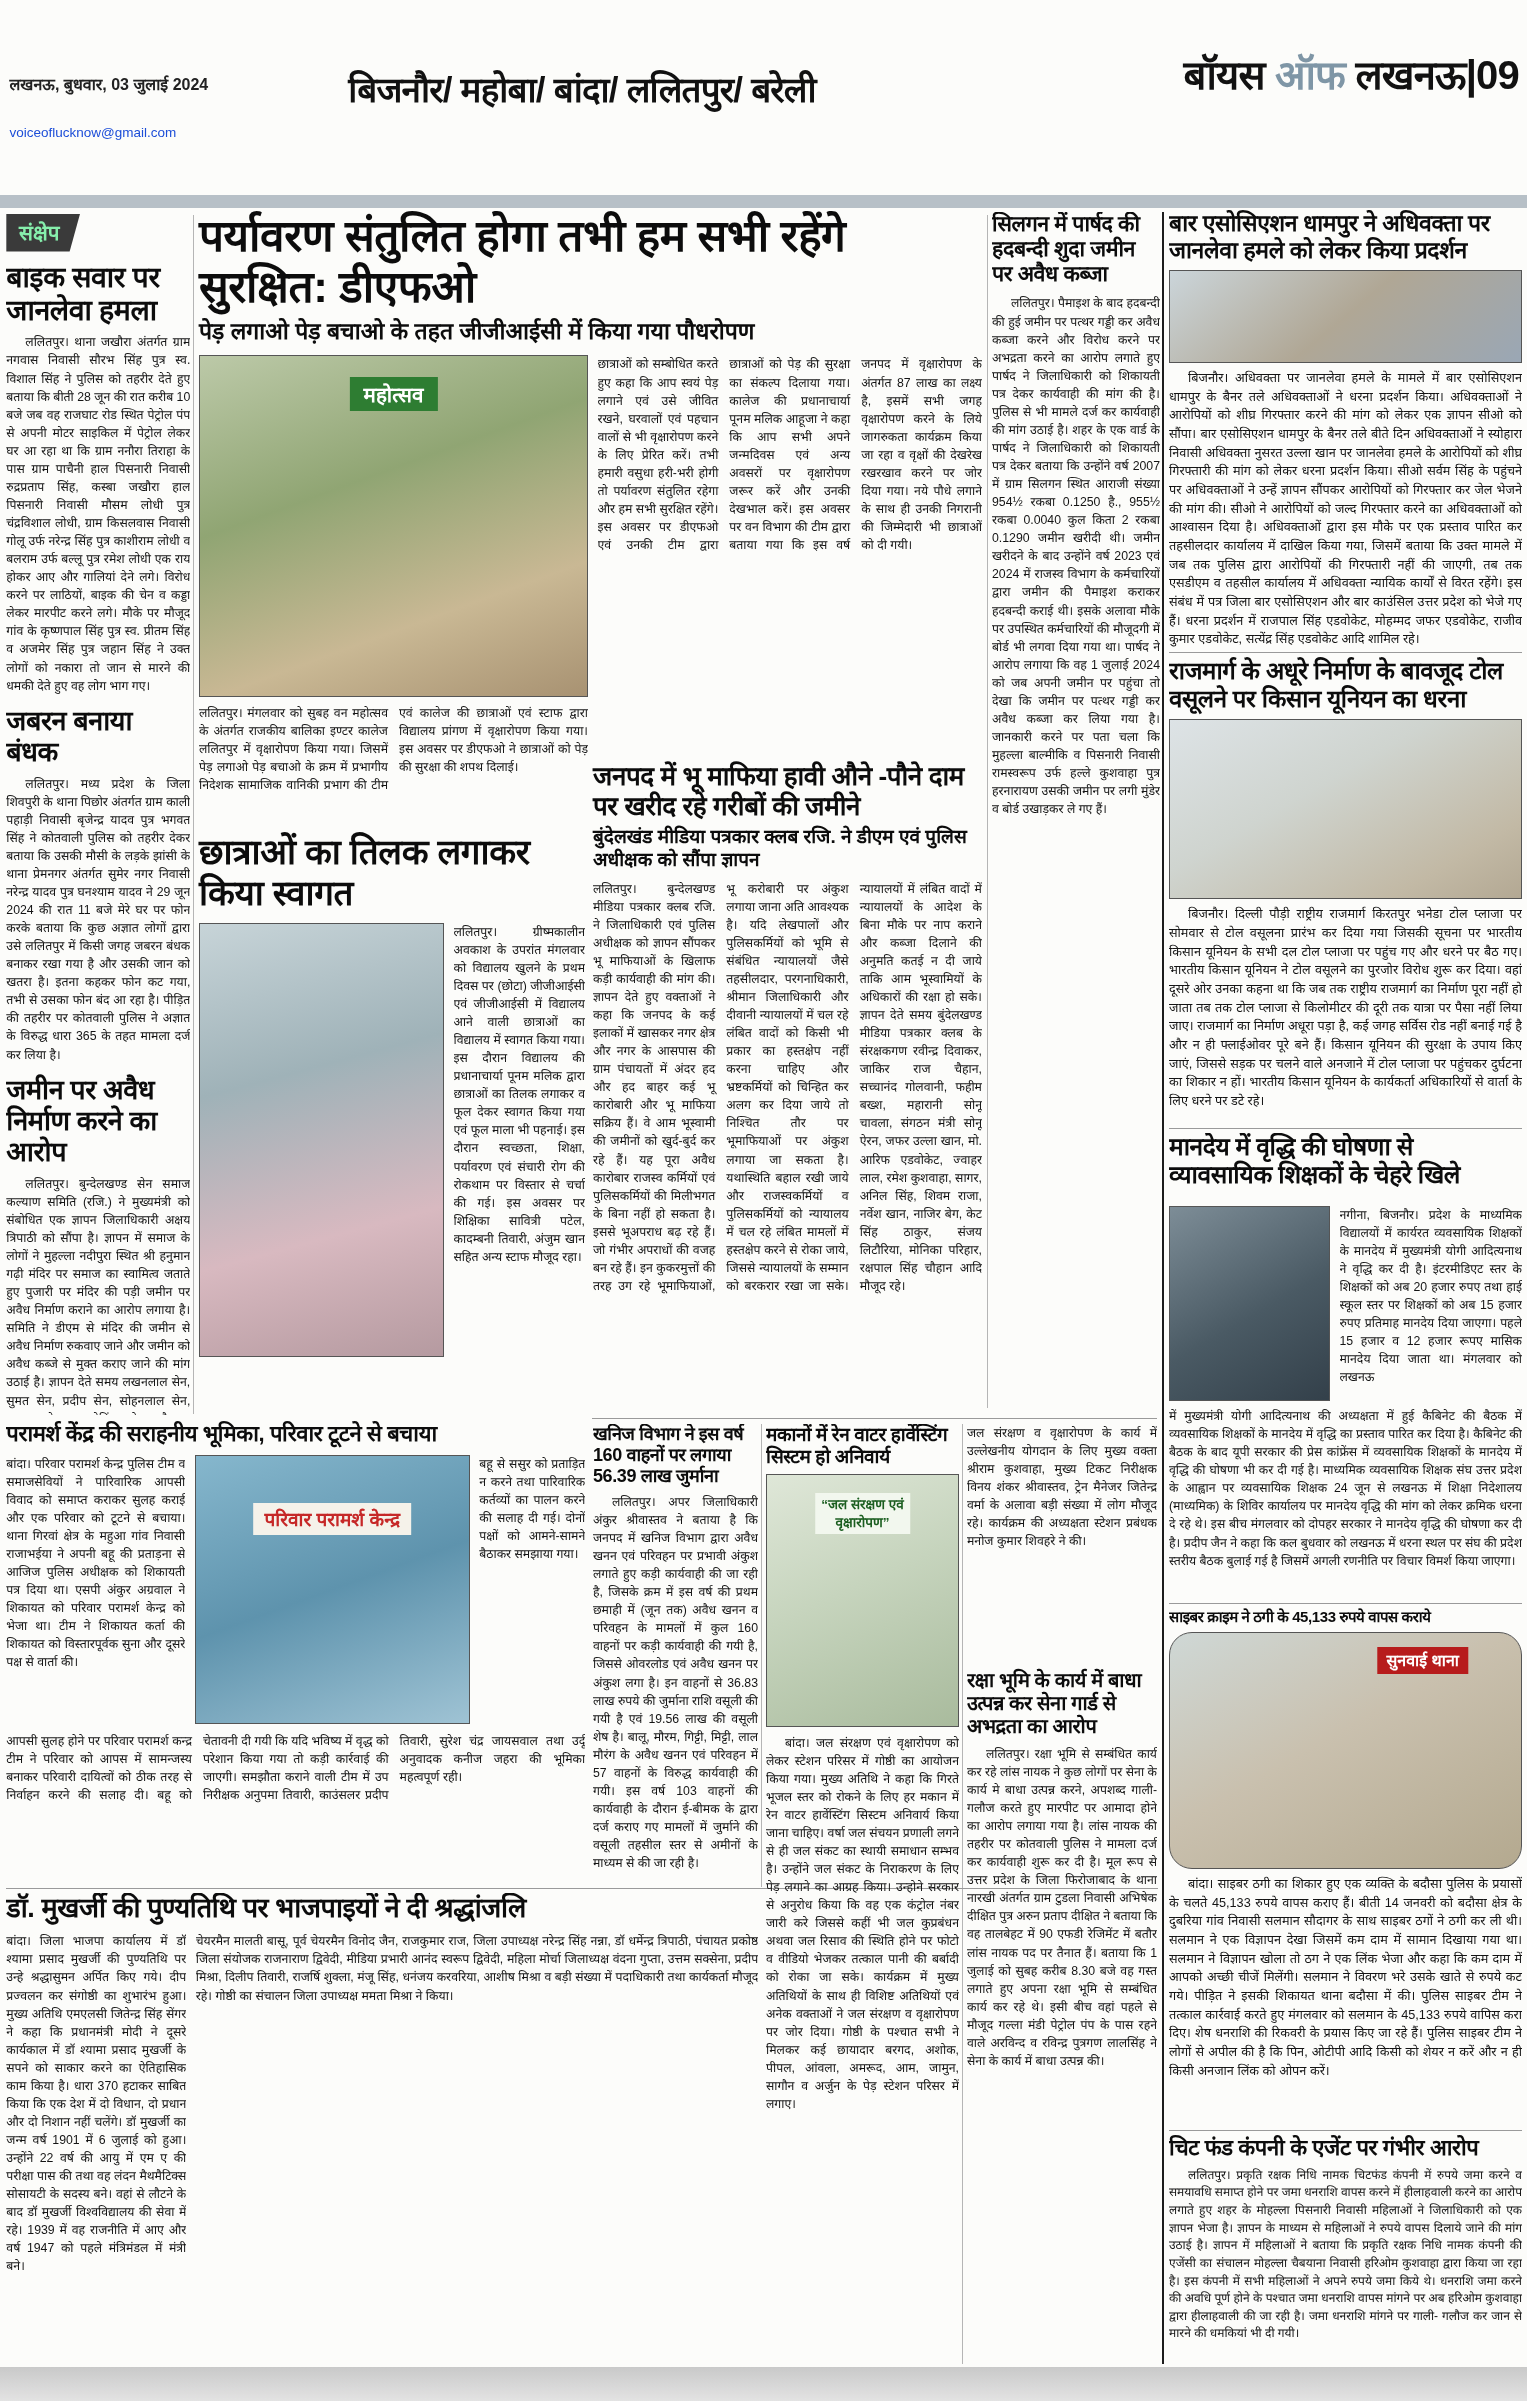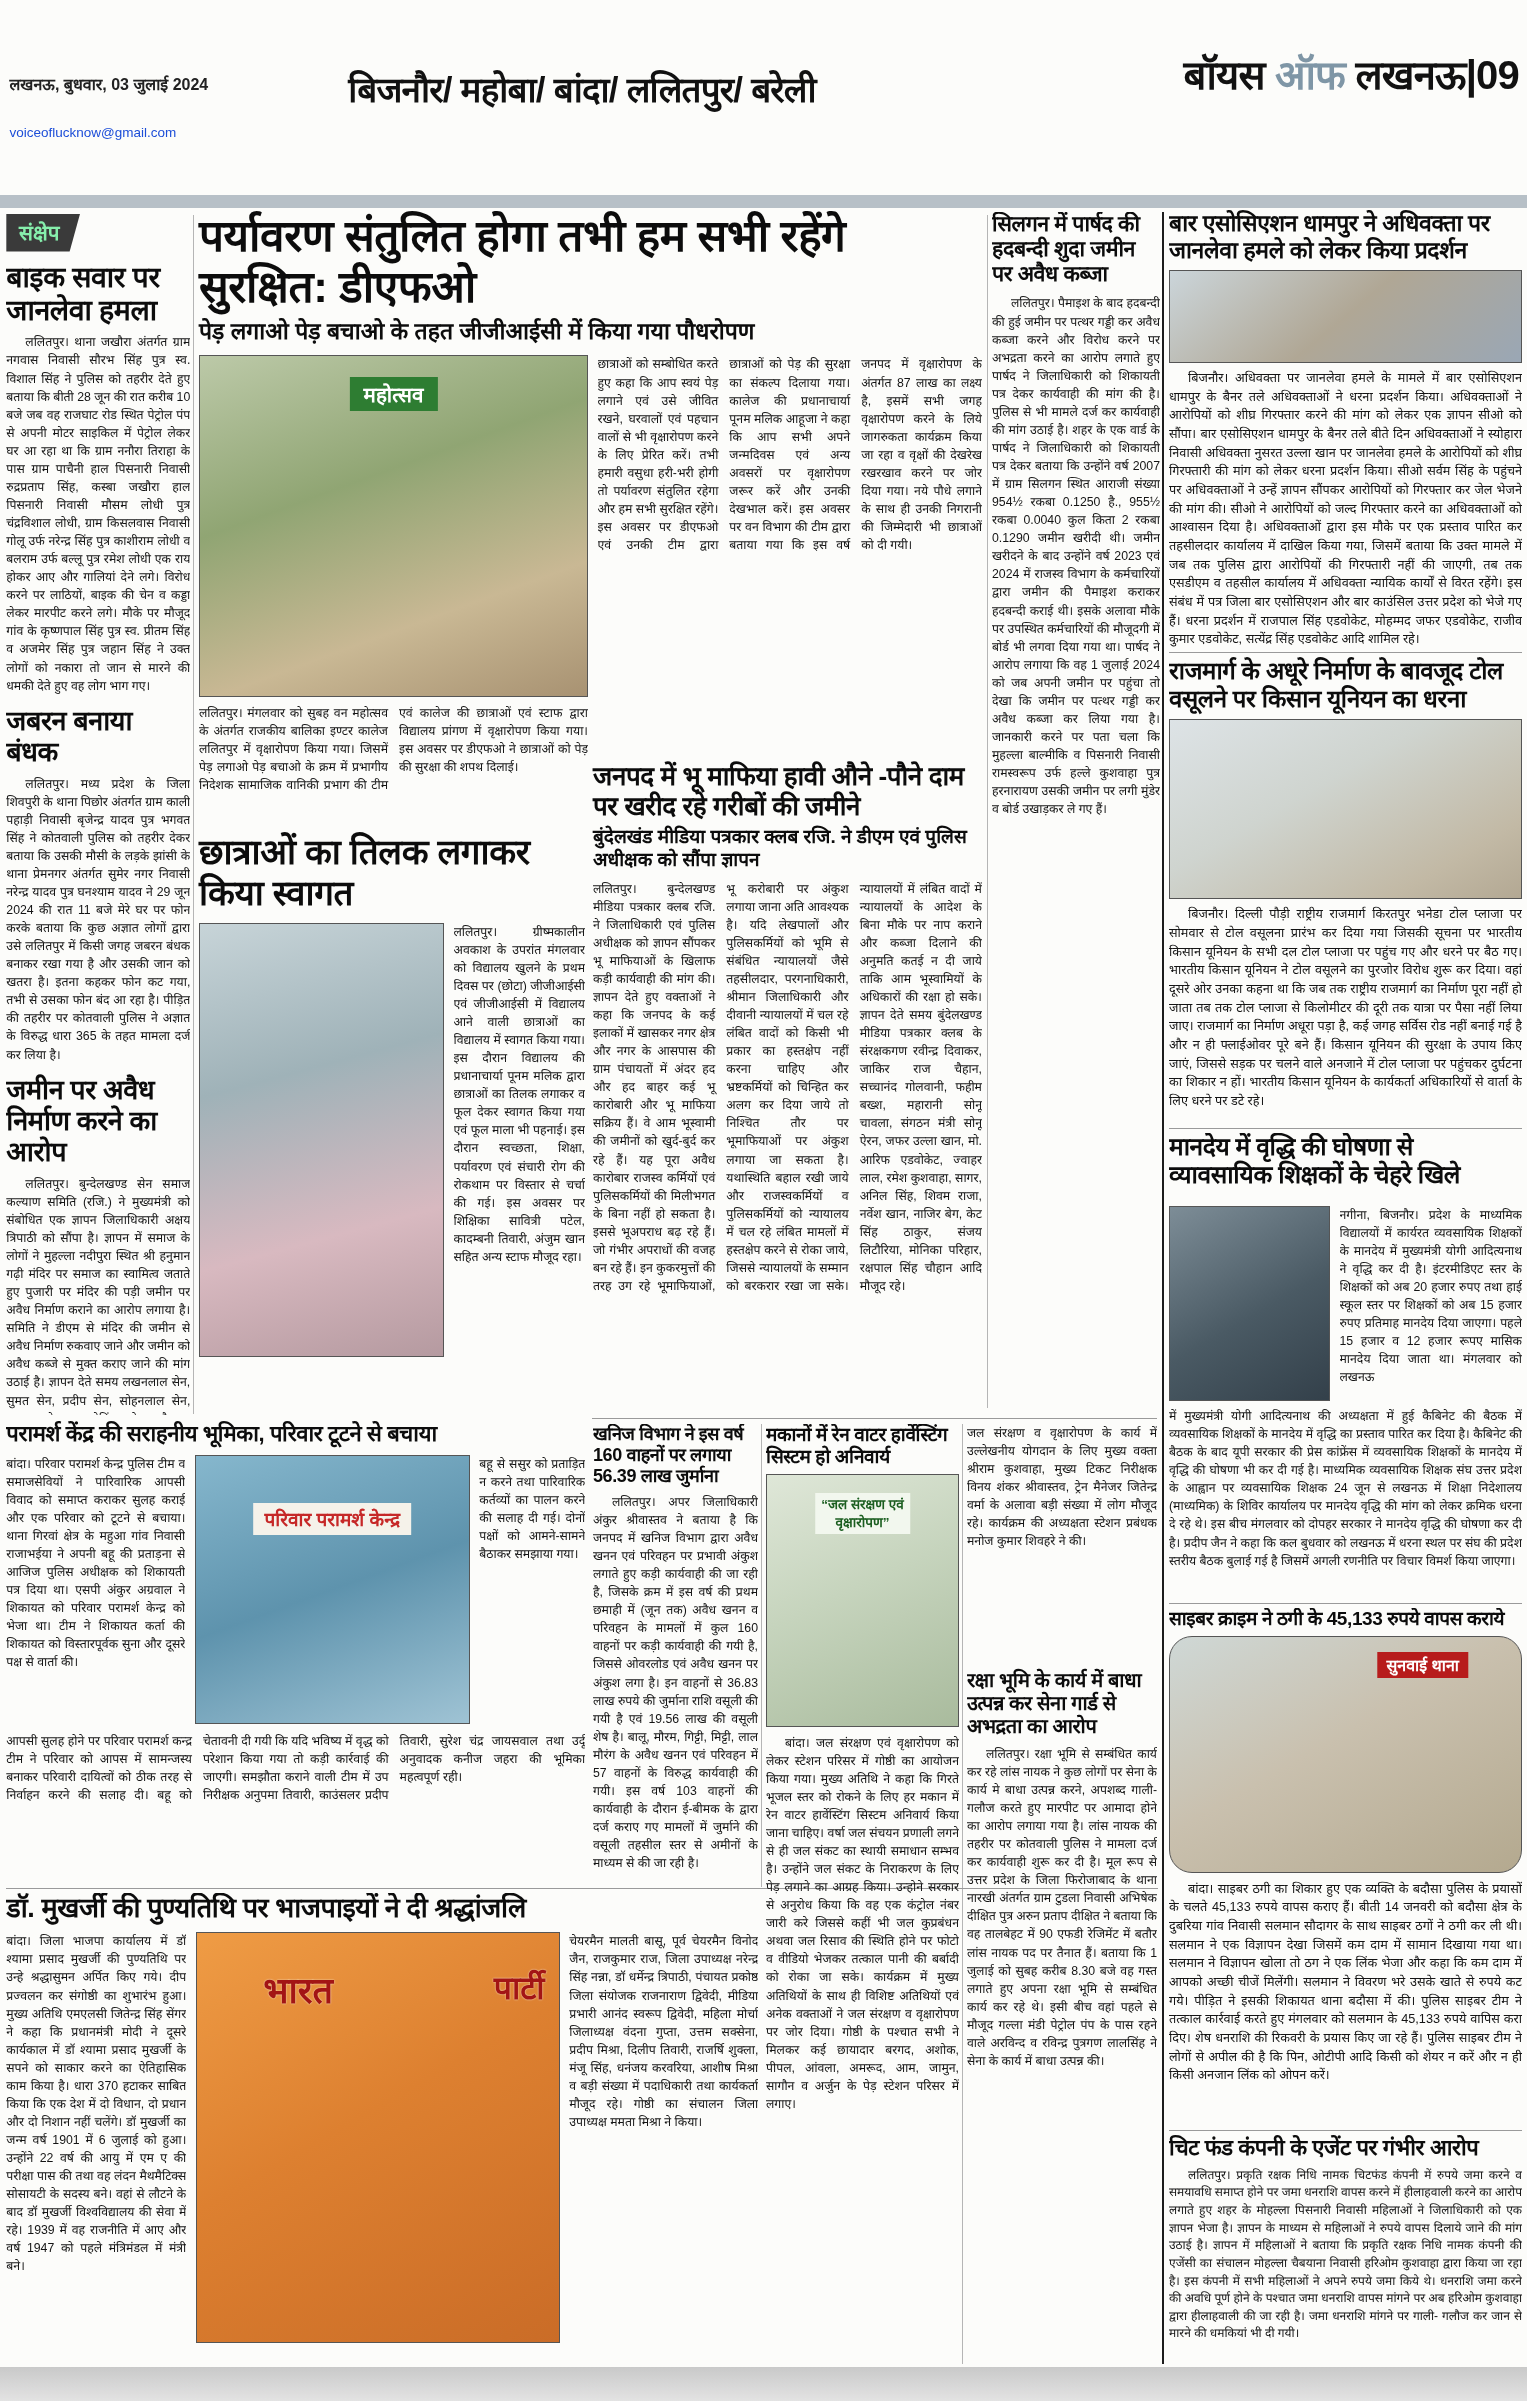--- a/index.html
+++ b/index.html
@@ -149,24 +149,20 @@
       </div>
       <div class="body clip" style="flex:1">बहू से ससुर को प्रताड़ित न करने तथा पारिवारिक कर्तव्यों का पालन करने की सलाह दी गई। दोनों पक्षों को आमने-सामने बैठाकर समझाया गया।</div>
     </div>
     <div class="body cols3 clip" style="margin-top:8px;height:128px">आपसी सुलह होने पर परिवार परामर्श कन्द्र टीम ने परिवार को आपस में सामन्जस्य बनाकर परिवारी दायित्वों को ठीक तरह से निर्वाहन करने की सलाह दी। बहू को चेतावनी दी गयी कि यदि भविष्य में वृद्ध को परेशान किया गया तो कड़ी कार्रवाई की जाएगी। समझौता कराने वाली टीम में उप निरीक्षक अनुपमा तिवारी, काउंसलर प्रदीप तिवारी, सुरेश चंद्र जायसवाल तथा उर्दू अनुवादक कनीज जहरा की भूमिका महत्वपूर्ण रही।</div>
   </div>
 
   <div class="abs clip" style="left:6.3px;top:1893px;width:752px;height:470px">
     <h2 class="headline" style="font-size:27px">डॉ. मुखर्जी की पुण्यतिथि पर भाजपाइयों ने दी श्रद्धांजलि</h2>
     <div class="rowflex" style="margin-top:8px;height:411px">
       <div class="body clip" style="width:180px">बांदा। जिला भाजपा कार्यालय में डॉ श्यामा प्रसाद मुखर्जी की पुण्यतिथि पर उन्हे श्रद्धासुमन अर्पित किए गये। दीप प्रज्वलन कर संगोष्ठी का शुभारंभ हुआ। मुख्य अतिथि एमएलसी जितेन्द्र सिंह सेंगर ने कहा कि प्रधानमंत्री मोदी ने दूसरे कार्यकाल में डॉ श्यामा प्रसाद मुखर्जी के सपने को साकार करने का ऐतिहासिक काम किया है। धारा 370 हटाकर साबित किया कि एक देश में दो विधान, दो प्रधान और दो निशान नहीं चलेंगे। डॉ मुखर्जी का जन्म वर्ष 1901 में 6 जुलाई को हुआ। उन्होंने 22 वर्ष की आयु में एम ए की परीक्षा पास की तथा वह लंदन मैथमैटिक्स सोसायटी के सदस्य बने। वहां से लौटने के बाद डॉ मुखर्जी विश्वविद्यालय की सेवा में रहे। 1939 में वह राजनीति में आए और वर्ष 1947 को पहले मंत्रिमंडल में मंत्री बने।</div>
-      <div class="photo ph-bjp" style="width:364px">
-        <span class="banner" style="left:28%">भारत</span>
-        <span class="banner2">पार्टी</span>
-      </div>
       <div class="body clip" style="flex:1">चेयरमैन मालती बासू, पूर्व चेयरमैन विनोद जैन, राजकुमार राज, जिला उपाध्यक्ष नरेन्द्र सिंह नन्ना, डॉ धर्मेन्द्र त्रिपाठी, पंचायत प्रकोष्ठ जिला संयोजक राजनाराण द्विवेदी, मीडिया प्रभारी आनंद स्वरूप द्विवेदी, महिला मोर्चा जिलाध्यक्ष वंदना गुप्ता, उत्तम सक्सेना, प्रदीप मिश्रा, दिलीप तिवारी, राजर्षि शुक्ला, मंजू सिंह, धनंजय करवरिया, आशीष मिश्रा व बड़ी संख्या में पदाधिकारी तथा कार्यकर्ता मौजूद रहे। गोष्ठी का संचालन जिला उपाध्यक्ष ममता मिश्रा ने किया।</div>
     </div>
   </div>
 
   <div class="abs clip" style="left:1169px;top:210px;width:353px;height:437px">
     <h2 class="headline" style="font-size:23px">बार एसोसिएशन धामपुर ने अधिवक्ता पर जानलेवा हमले को लेकर किया प्रदर्शन</h2>
     <div class="photo ph-bar" style="height:93px;margin-top:6.3px"></div>
     <p class="body indent" style="margin:6.3px 0 0;font-size:12.7px">बिजनौर। अधिवक्ता पर जानलेवा हमले के मामले में बार एसोसिएशन धामपुर के बैनर तले अधिवक्ताओं ने धरना प्रदर्शन किया। अधिवक्ताओं ने आरोपियों को शीघ्र गिरफ्तार करने की मांग को लेकर एक ज्ञापन सीओ को सौंपा। बार एसोसिएशन धामपुर के बैनर तले बीते दिन अधिवक्ताओं ने स्योहारा निवासी अधिवक्ता नुसरत उल्ला खान पर जानलेवा हमले के आरोपियों को शीघ्र गिरफ्तारी की मांग को लेकर धरना प्रदर्शन किया। सीओ सर्वम सिंह के पहुंचने पर अधिवक्ताओं ने उन्हें ज्ञापन सौंपकर आरोपियों को गिरफ्तार कर जेल भेजने की मांग की। सीओ ने आरोपियों को जल्द गिरफ्तार करने का अधिवक्ताओं को आश्वासन दिया है। अधिवक्ताओं द्वारा इस मौके पर एक प्रस्ताव पारित कर तहसीलदार कार्यालय में दाखिल किया गया, जिसमें बताया कि उक्त मामले में जब तक पुलिस द्वारा आरोपियों की गिरफ्तारी नहीं की जाएगी, तब तक एसडीएम व तहसील कार्यालय में अधिवक्ता न्यायिक कार्यों से विरत रहेंगे। इस संबंध में पत्र जिला बार एसोसिएशन और बार काउंसिल उत्तर प्रदेश को भेजे गए हैं। धरना प्रदर्शन में राजपाल सिंह एडवोकेट, मोहम्मद जफर एडवोकेट, राजीव कुमार एडवोकेट, सत्येंद्र सिंह एडवोकेट आदि शामिल रहे।</p>
   </div>
 
@@ -179,21 +175,21 @@
   <div class="abs clip" style="left:1169px;top:1133px;width:353px;height:467px">
     <h2 class="headline" style="font-size:24.5px">मानदेय में वृद्धि की घोषणा से व्यावसायिक शिक्षकों के चेहरे खिले</h2>
     <div class="rowflex" style="margin-top:16px;height:195px">
       <div class="photo ph-teacher" style="width:161px"></div>
       <div class="body clip" style="flex:1">नगीना, बिजनौर। प्रदेश के माध्यमिक विद्यालयों में कार्यरत व्यवसायिक शिक्षकों के मानदेय में मुख्यमंत्री योगी आदित्यनाथ ने वृद्धि कर दी है। इंटरमीडिएट स्तर के शिक्षकों को अब 20 हजार रुपए तथा हाई स्कूल स्तर पर शिक्षकों को अब 15 हजार रुपए प्रतिमाह मानदेय दिया जाएगा। पहले 15 हजार व 12 हजार रूपए मासिक मानदेय दिया जाता था। मंगलवार को लखनऊ</div>
     </div>
     <p class="body clip" style="margin:6.3px 0 0">में मुख्यमंत्री योगी आदित्यनाथ की अध्यक्षता में हुई कैबिनेट की बैठक में व्यवसायिक शिक्षकों के मानदेय में वृद्धि का प्रस्ताव पारित कर दिया है। कैबिनेट की बैठक के बाद यूपी सरकार की प्रेस कांफ्रेंस में व्यवसायिक शिक्षकों के मानदेय में वृद्धि की घोषणा भी कर दी गई है। माध्यमिक व्यवसायिक शिक्षक संघ उत्तर प्रदेश के आह्वान पर व्यवसायिक शिक्षक 24 जून से लखनऊ में शिक्षा निदेशालय (माध्यमिक) के शिविर कार्यालय पर मानदेय वृद्धि की मांग को लेकर क्रमिक धरना दे रहे थे। इस बीच मंगलवार को दोपहर सरकार ने मानदेय वृद्धि की घोषणा कर दी है। प्रदीप जैन ने कहा कि कल बुधवार को लखनऊ में धरना स्थल पर संघ की प्रदेश स्तरीय बैठक बुलाई गई है जिसमें अगली रणनीति पर विचार विमर्श किया जाएगा।</p>
   </div>
 
   <div class="abs clip" style="left:1169px;top:1608px;width:353px;height:519px">
-    <h2 class="headline" style="font-size:19px">साइबर क्राइम ने ठगी के 45,133 रुपये वापस कराये</h2>
+    <h2 class="headline" style="font-size:15px">साइबर क्राइम ने ठगी के 45,133 रुपये वापस कराये</h2>
     <div class="photo ph-cyber" style="height:237px;margin-top:6.3px">
       <span class="banner" style="left:72%">सुनवाई थाना</span>
     </div>
     <p class="body indent" style="margin:6.3px 0 0;font-size:12.7px">बांदा। साइबर ठगी का शिकार हुए एक व्यक्ति के बदौसा पुलिस के प्रयासों के चलते 45,133 रुपये वापस कराए हैं। बीती 14 जनवरी को बदौसा क्षेत्र के दुबरिया गांव निवासी सलमान सौदागर के साथ साइबर ठगों ने ठगी कर ली थी। सलमान ने एक विज्ञापन देखा जिसमें कम दाम में सामान दिखाया गया था। सलमान ने विज्ञापन खोला तो ठग ने एक लिंक भेजा और कहा कि कम दाम में आपको अच्छी चीजें मिलेंगी। सलमान ने विवरण भरे उसके खाते से रुपये कट गये। पीड़ित ने इसकी शिकायत थाना बदौसा में की। पुलिस साइबर टीम ने तत्काल कार्रवाई करते हुए मंगलवार को सलमान के 45,133 रुपये वापिस करा दिए। शेष धनराशि की रिकवरी के प्रयास किए जा रहे हैं। पुलिस साइबर टीम ने लोगों से अपील की है कि पिन, ओटीपी आदि किसी को शेयर न करें और न ही किसी अनजान लिंक को ओपन करें।</p>
   </div>
 
   <div class="abs clip" style="left:1169px;top:2135px;width:353px;height:228px">
     <h2 class="headline" style="font-size:22px">चिट फंड कंपनी के एजेंट पर गंभीर आरोप</h2>
     <p class="body indent" style="margin:6.3px 0 0;font-size:12px">ललितपुर। प्रकृति रक्षक निधि नामक चिटफंड कंपनी में रुपये जमा करने व समयावधि समाप्त होने पर जमा धनराशि वापस करने में हीलाहवाली करने का आरोप लगाते हुए शहर के मोहल्ला पिसनारी निवासी महिलाओं ने जिलाधिकारी को एक ज्ञापन भेजा है। ज्ञापन के माध्यम से महिलाओं ने रुपये वापस दिलाये जाने की मांग उठाई है। ज्ञापन में महिलाओं ने बताया कि प्रकृति रक्षक निधि नामक कंपनी की एजेंसी का संचालन मोहल्ला चैबयाना निवासी हरिओम कुशवाहा द्वारा किया जा रहा है। इस कंपनी में सभी महिलाओं ने अपने रुपये जमा किये थे। धनराशि जमा करने की अवधि पूर्ण होने के पश्चात जमा धनराशि वापस मांगने पर अब हरिओम कुशवाहा द्वारा हीलाहवाली की जा रही है। जमा धनराशि मांगने पर गाली- गलौज कर जान से मारने की धमकियां भी दी गयी।</p>
   </div>

